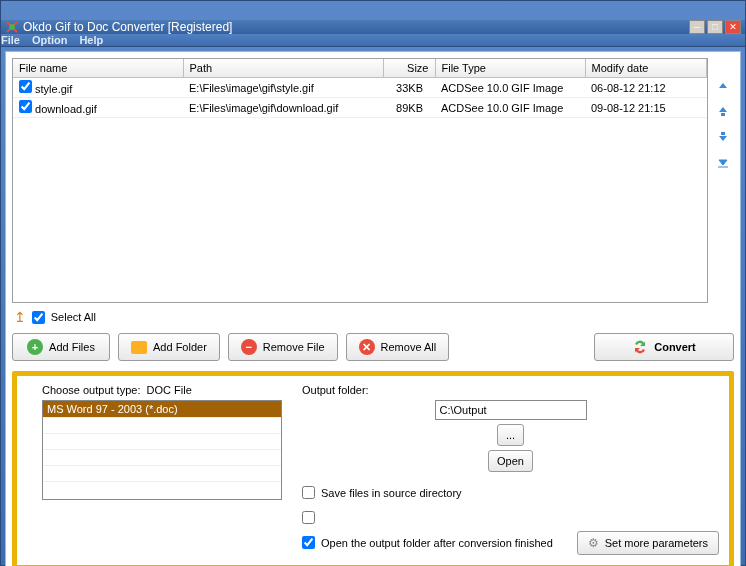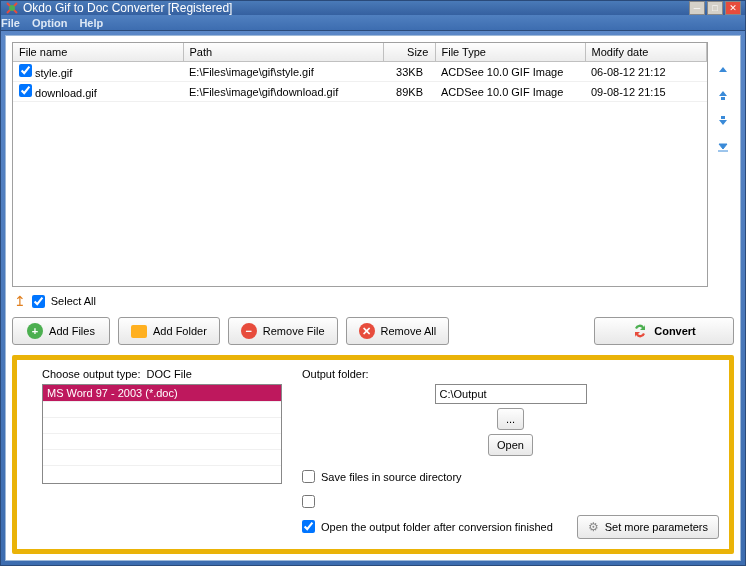--- a/index.html
+++ b/index.html
@@ -19,20 +19,21 @@
   display: flex;
   flex-direction: column;
 }
 .titlebar {
   height: 22px;
   background: linear-gradient(to bottom, #4a7ab8 0%, #3560a0 100%);
   display: flex;
   align-items: center;
   padding: 0 4px;
   color: #fff;
+  margin-top: 19px;
 }
 .titlebar-icon {
   width: 14px; height: 14px; margin-right: 4px;
   display: inline-flex; align-items: center; justify-content: center;
 }
 .titlebar-title { flex: 1; font-size: 12px; }
 .titlebar-buttons { display: flex; gap: 2px; }
 .titlebar-btn {
   width: 16px; height: 14px;
   background: #d4d0c8;
@@ -155,21 +156,21 @@
 .left-col { flex: 0 0 240px; }
 .right-col { flex: 1; }
 .panel-label { margin-bottom: 4px; }
 .output-type-list {
   border: 1px solid #888;
   height: 100px;
   background: #fff;
   font-size: 11px;
 }
 .output-type-item {
-  background: #be185d;
+  background: #a16207;
   color: #fff;
   padding: 2px 4px;
 }
 .output-row { display: flex; gap: 4px; align-items: center; margin-bottom: 8px; flex-direction: column; }
 .output-input {
   flex: 1;
   border: 1px solid #888;
   padding: 3px 4px;
   font-size: 11px;
   height: 22px;

